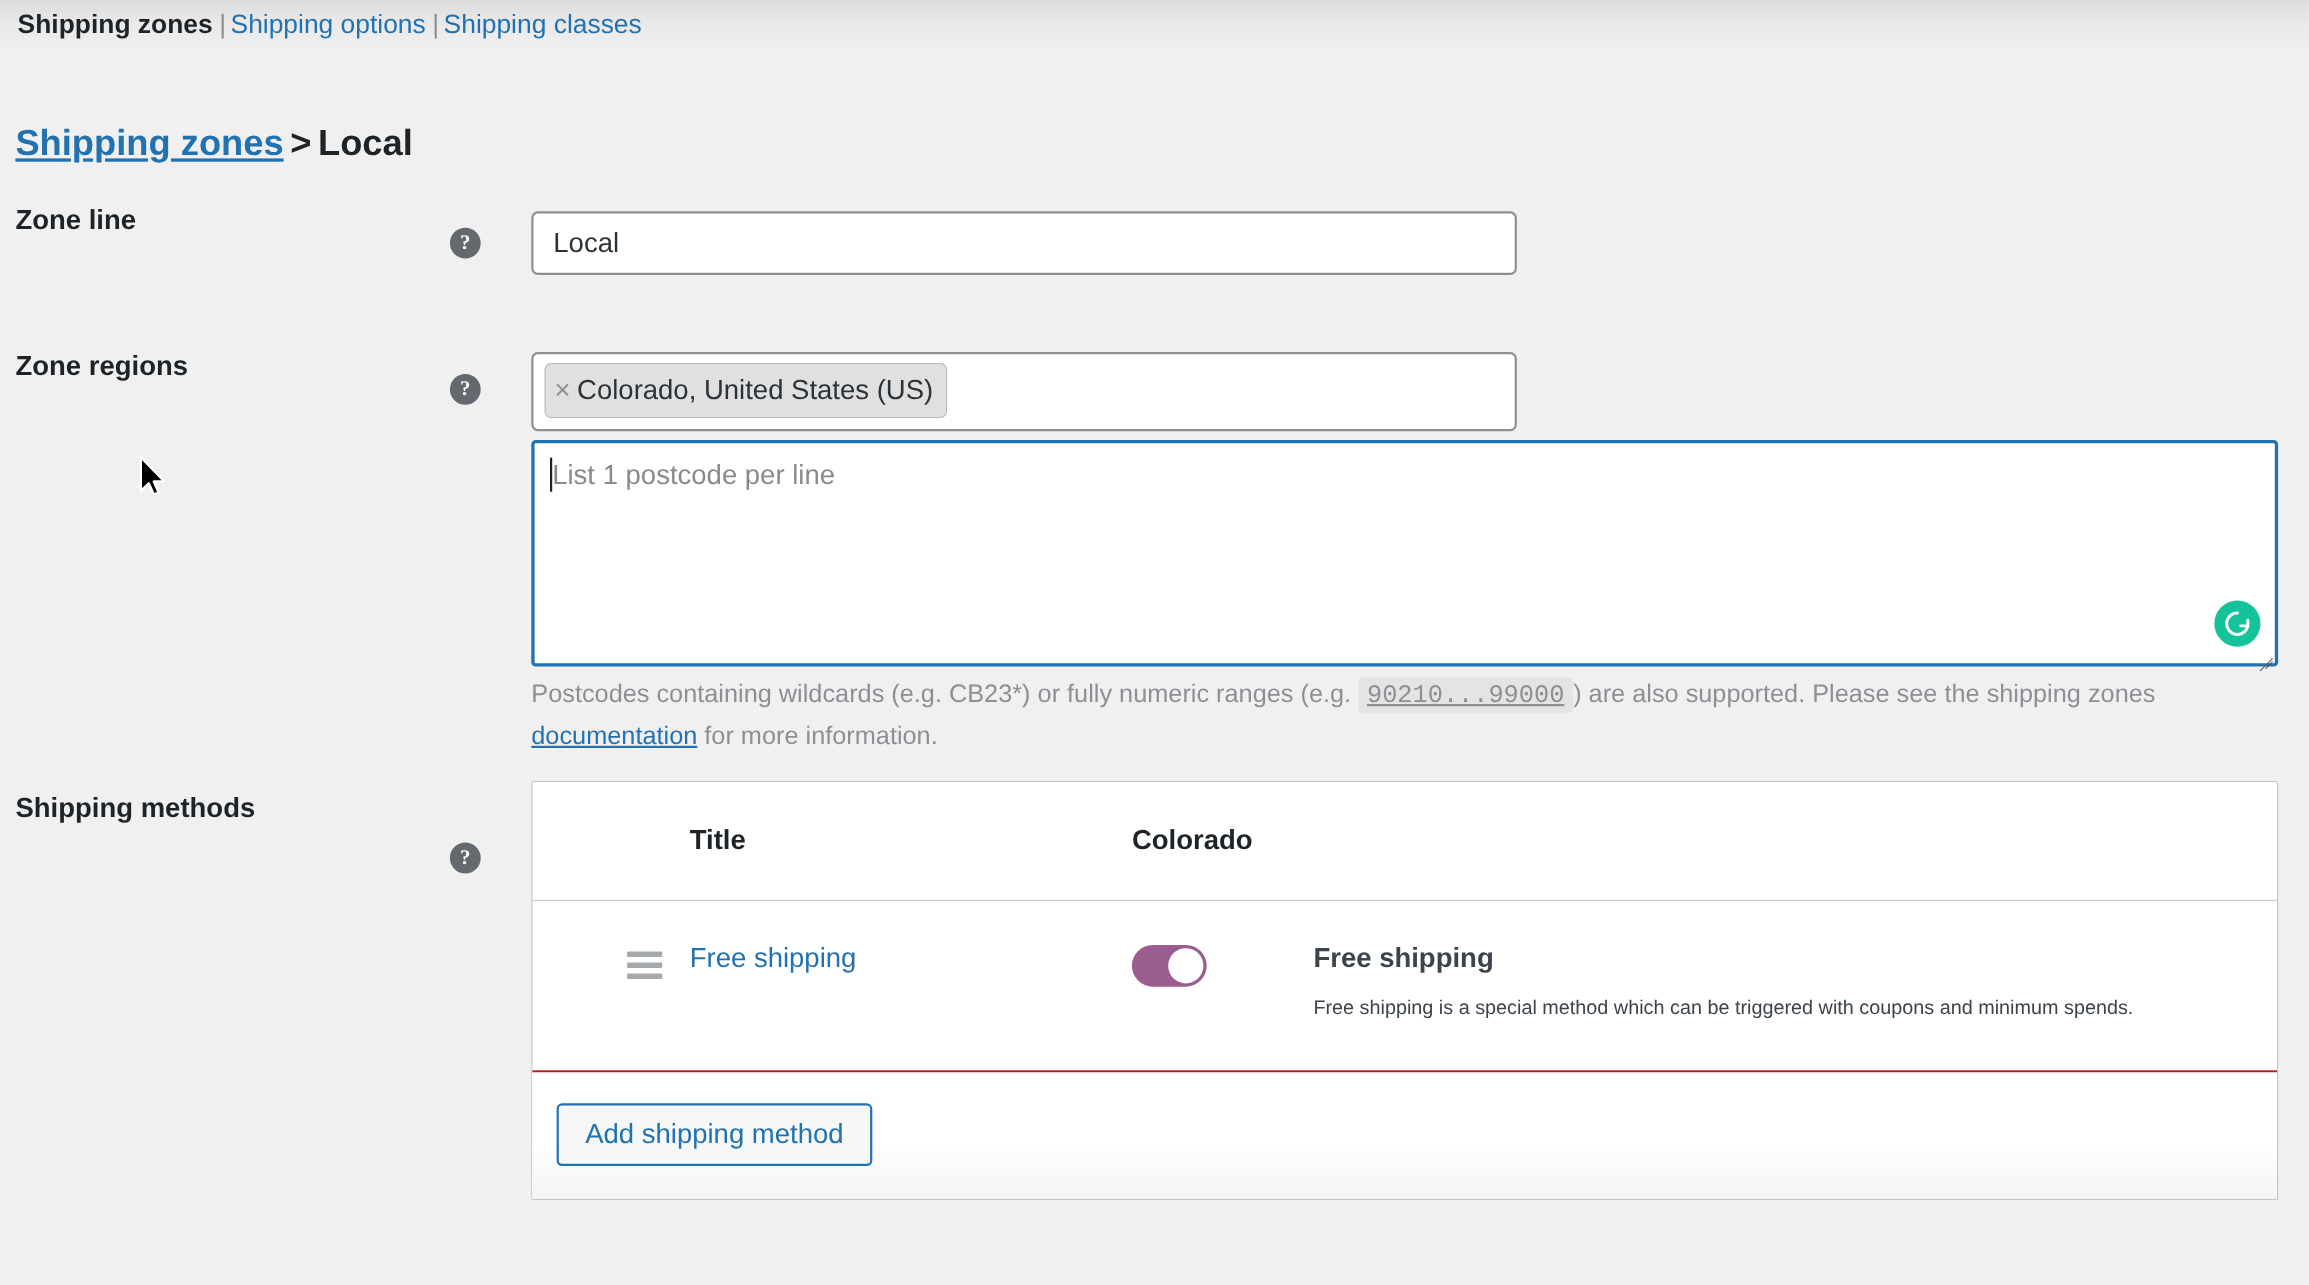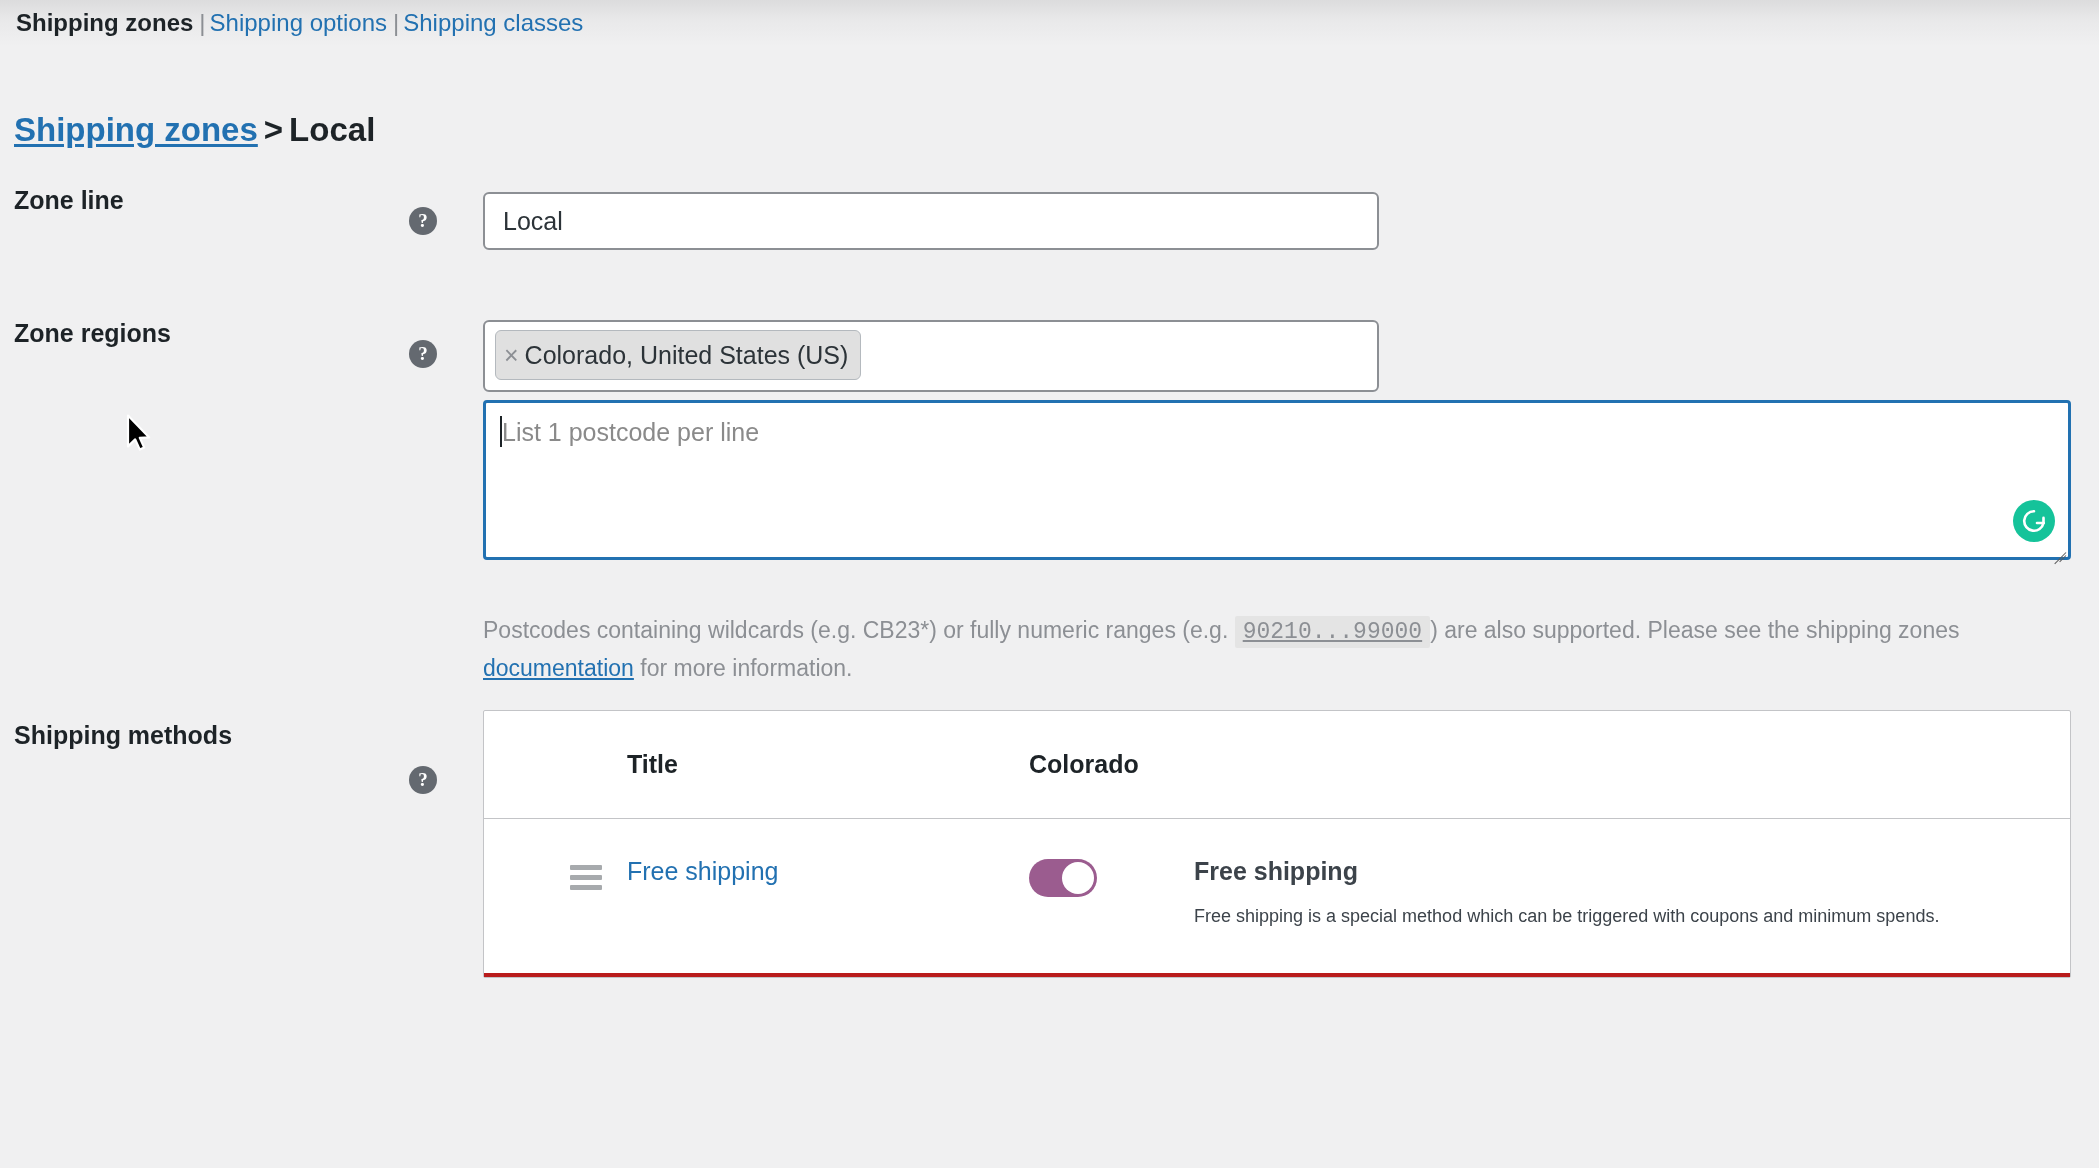--- a/index.html
+++ b/index.html
@@ -132,21 +132,21 @@
     font-size: 25px;
     margin-right: 6px;
     cursor: pointer;
     font-weight: 400;
   }
 
   
   .postcode-wrap {
     position: absolute;
     left: 483px; top: 400px;
-    width: 1588px; height: 160px;
+    width: 1588px; height: 206px;
   }
   .postcode-area {
     width: 100%; height: 100%;
     background: #ffffff;
     border: 3px solid #2271b1;
     border-radius: 4px;
     font-family: "Liberation Sans", sans-serif;
     font-size: 25px;
     line-height: 30px;
     color: #2c3338;
@@ -233,21 +233,21 @@
   .col-desc   { flex: 1 1 auto; }
   .methods-head .th {
     font-size: 25px;
     font-weight: 700;
     color: #1d2327;
   }
   .methods-row {
     display: flex;
     align-items: flex-start;
     padding: 38px 0 40px 0;
-    border-bottom: 4px solid #b91c1c;
+    border-bottom: 2px solid #b91c1c;
   }
   .drag-handle {
     width: 32px; height: 24px;
     margin-left: 86px;
     margin-top: 8px;
     cursor: move;
   }
   .drag-handle i {
     display: block;
     height: 5px;
@@ -388,20 +388,23 @@
         <div class="toggle">
           <span class="knob"></span>
         </div>
       </div>
       <div class="col-desc">
         <div class="method-desc-title">Free shipping</div>
         <div class="method-desc-body">Free shipping is a special method which can be triggered with coupons and minimum spends.</div>
       </div>
     </div>
 
+    <div class="methods-foot">
+      <button class="btn-secondary">Add shipping method</button>
+    </div>
 
   </div>
 
   <div class="cursor">
     <svg width="26" height="38" viewBox="0 0 13 19">
       <path d="M1 0.8 L1 16.2 L4.6 12.7 L6.9 17.8 L9.1 16.8 L6.9 11.9 L11.6 11.7 Z" fill="#000000" stroke="#ffffff" stroke-width="1.1" stroke-linejoin="round"></path>
     </svg>
   </div>
 
 </div>

